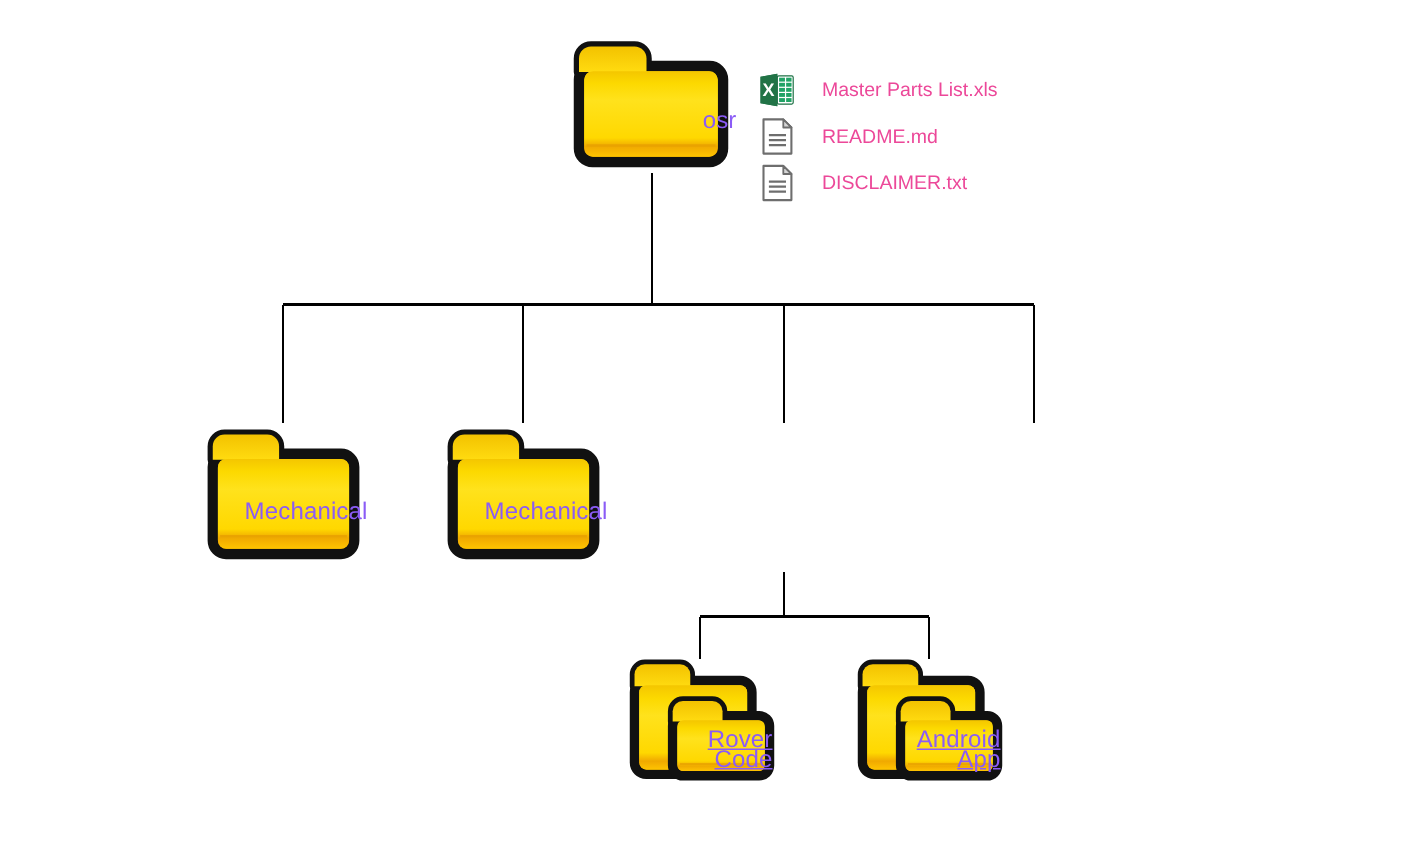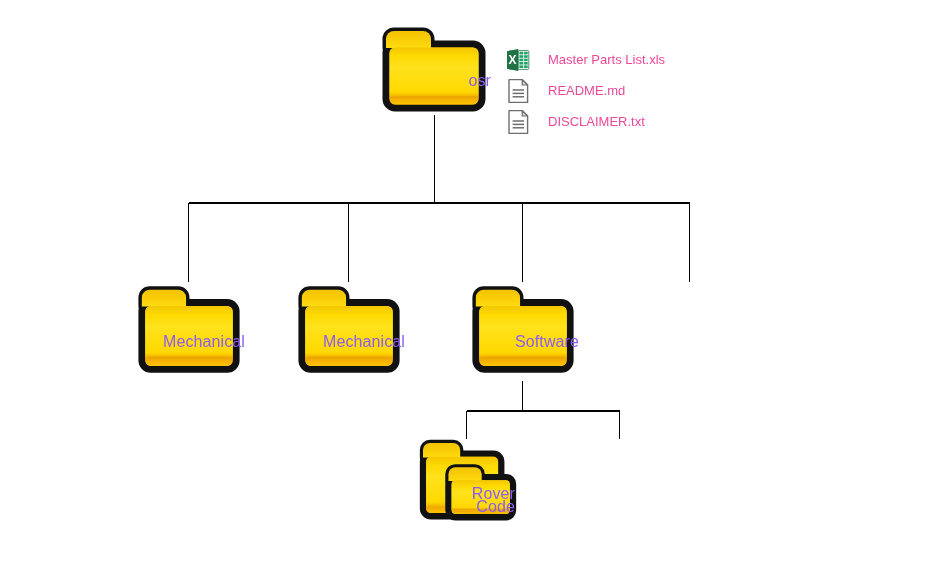--- a/index.html
+++ b/index.html
@@ -48,20 +48,21 @@
     right: 0;
     text-align: right;
     font-size: 16px;
     line-height: 13px;
     color: #8b5cf6;
     pointer-events: none;
     letter-spacing: 0.1px;
   }
   .folder-label.two-line {
     line-height: 13px;
+    text-decoration: underline;
   }
 
   
   #file-list {
     position: absolute;
     left: 505px;
     top: 44px;
   }
   .file-row {
     display: flex;
@@ -214,30 +215,20 @@
     <svg class="folder-icon" width="112" height="96" viewBox="0 0 114 96" xmlns="http://www.w3.org/2000/svg">
       <path d="M9 14 a8 8 0 0 1 8-8 H46 a8 8 0 0 1 8 8 v9 H9 z" fill="url(#gtB)" stroke="#111111" stroke-width="7" stroke-linejoin="round"></path>
       <rect x="9" y="19" width="96" height="68" rx="9" ry="9" fill="url(#gfB)" stroke="#111111" stroke-width="7"></rect>
       <path d="M9 14 a8 8 0 0 1 8-8 H46 a8 8 0 0 1 8 8 v9 H9 z" fill="url(#gtB)"></path>
       <rect x="12.5" y="22.5" width="89" height="61" rx="6" ry="6" fill="url(#gfB)"></rect>
       <path d="M14 75 H100" stroke="#e8a100" stroke-width="1.6" fill="none" opacity="0.85"></path>
     </svg>
     <div class="folder-label" style="top:52px;">Mechanical</div>
   </div>
 
-  <div class="folder-node" style="left:467px; top:283px; width:112px; height:96px;">
-    <svg class="folder-icon" width="112" height="96" viewBox="0 0 114 96" xmlns="http://www.w3.org/2000/svg">
-      <path d="M9 14 a8 8 0 0 1 8-8 H46 a8 8 0 0 1 8 8 v9 H9 z" fill="url(#gtB)" stroke="#111111" stroke-width="7" stroke-linejoin="round"></path>
-      <rect x="9" y="19" width="96" height="68" rx="9" ry="9" fill="url(#gfB)" stroke="#111111" stroke-width="7"></rect>
-      <path d="M9 14 a8 8 0 0 1 8-8 H46 a8 8 0 0 1 8 8 v9 H9 z" fill="url(#gtB)"></path>
-      <rect x="12.5" y="22.5" width="89" height="61" rx="6" ry="6" fill="url(#gfB)"></rect>
-      <path d="M14 75 H100" stroke="#e8a100" stroke-width="1.6" fill="none" opacity="0.85"></path>
-    </svg>
-    <div class="folder-label" style="top:52px;">Software</div>
-  </div>
 
 
   <div class="folder-node" style="left:416px; top:438px; width:104px; height:88px;">
     <svg class="folder-icon" width="104" height="88" viewBox="0 0 106 90" xmlns="http://www.w3.org/2000/svg">
       <defs>
         <linearGradient id="gfC" x1="0" y1="0" x2="0" y2="1">
           <stop offset="0%" stop-color="#f4c600"></stop>
           <stop offset="16%" stop-color="#fcd900"></stop>
           <stop offset="36%" stop-color="#ffe21c"></stop>
           <stop offset="80%" stop-color="#ffd800"></stop>
@@ -260,14 +251,31 @@
       <path d="M33 37 a7 7 0 0 1 7-7 H60 a7 7 0 0 1 7 7 v7 H33 z" fill="url(#gtC)"></path>
       <rect x="36.2" y="43.2" width="59.6" height="34.6" rx="4.5" ry="4.5" fill="url(#gfC)"></rect>
       <path d="M38 73 H94" stroke="#e8a100" stroke-width="1.4" fill="none" opacity="0.8"></path>
     </svg>
     <div class="folder-label two-line" style="left:32px; right:5px; top:49px;">
       <div>Rover</div>
       <div>Code</div>
     </div>
   </div>
 
+  <div class="folder-node" style="left:568px; top:438px; width:104px; height:88px;">
+    <svg class="folder-icon" width="104" height="88" viewBox="0 0 106 90" xmlns="http://www.w3.org/2000/svg">
+      <path d="M7 12 a7 7 0 0 1 7-7 H38 a7 7 0 0 1 7 7 v8 H7 z" fill="url(#gtC)" stroke="#111111" stroke-width="6.5" stroke-linejoin="round"></path>
+      <rect x="7" y="16" width="80" height="64" rx="8" ry="8" fill="url(#gfC)" stroke="#111111" stroke-width="6.5"></rect>
+      <path d="M7 12 a7 7 0 0 1 7-7 H38 a7 7 0 0 1 7 7 v8 H7 z" fill="url(#gtC)"></path>
+      <rect x="10.2" y="19.2" width="73.6" height="57.6" rx="5" ry="5" fill="url(#gfC)"></rect>
+      <path d="M33 37 a7 7 0 0 1 7-7 H60 a7 7 0 0 1 7 7 v7 H33 z" fill="url(#gtC)" stroke="#111111" stroke-width="6.5" stroke-linejoin="round"></path>
+      <rect x="33" y="40" width="66" height="41" rx="7" ry="7" fill="url(#gfC)" stroke="#111111" stroke-width="6.5"></rect>
+      <path d="M33 37 a7 7 0 0 1 7-7 H60 a7 7 0 0 1 7 7 v7 H33 z" fill="url(#gtC)"></path>
+      <rect x="36.2" y="43.2" width="59.6" height="34.6" rx="4.5" ry="4.5" fill="url(#gfC)"></rect>
+      <path d="M38 73 H94" stroke="#e8a100" stroke-width="1.4" fill="none" opacity="0.8"></path>
+    </svg>
+    <div class="folder-label two-line" style="left:32px; right:5px; top:49px;">
+      <div>Android</div>
+      <div>App</div>
+    </div>
+  </div>
 
 </div>
 
 </body></html>

